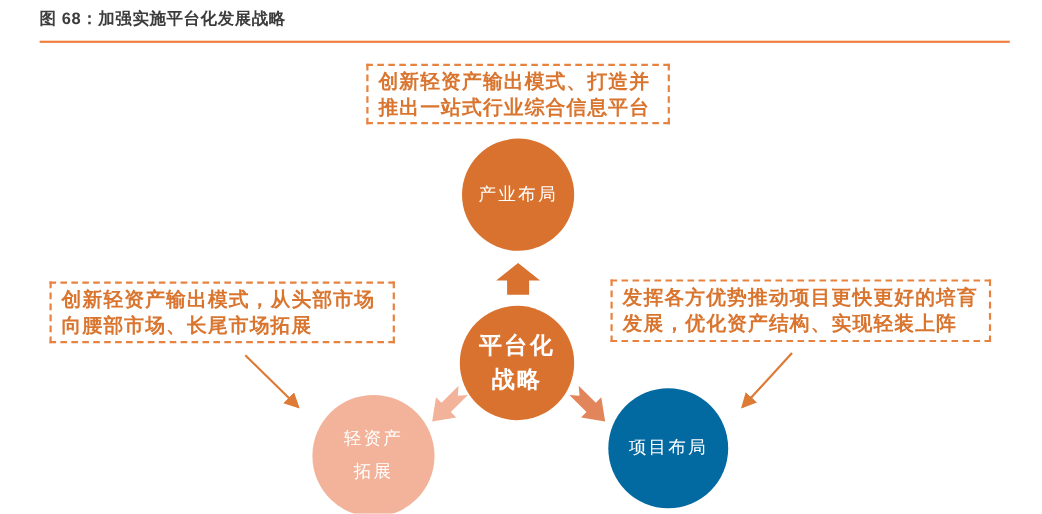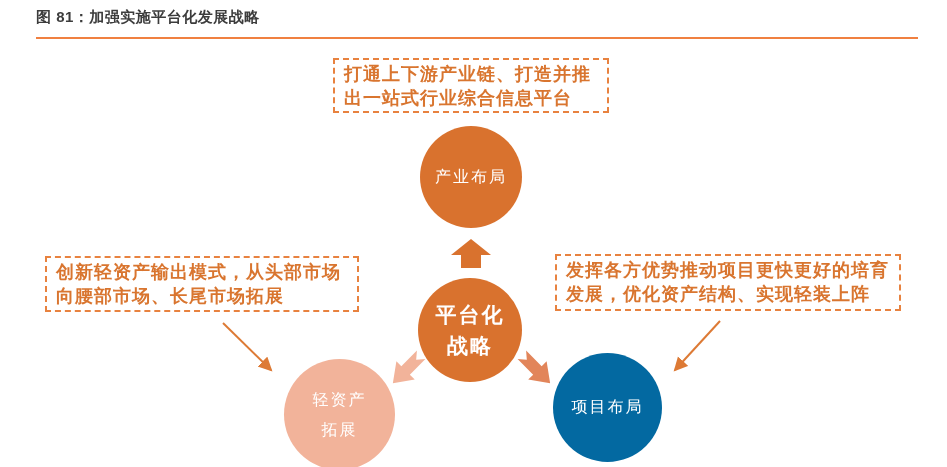--- a/index.html
+++ b/index.html
@@ -76,25 +76,25 @@
 
     <polygon points="-20,-6 2,-6 2,-13 20,0 2,13 2,6 -20,6 -13,0" fill="#f2b39a" transform="translate(407,369) rotate(135)"></polygon>
 
     <polygon points="-20,-6 2,-6 2,-13 20,0 2,13 2,6 -20,6 -13,0" fill="#e2855a" transform="translate(536,369) rotate(45)"></polygon>
 
     <line x1="223" y1="323" x2="271" y2="370" stroke="#dd7a35" stroke-width="2" marker-end="url(#ah)"></line>
 
     <line x1="720" y1="321" x2="675" y2="370" stroke="#dd7a35" stroke-width="2" marker-end="url(#ah)"></line>
   </svg>
 
-  <div class="figure-title">图 81：加强实施平台化发展战略</div>
+  <div class="figure-title">图 68：加强实施平台化发展战略</div>
   <div class="title-underline"></div>
 
   <div class="note-box note-top front">
-    <span>打通上下游产业链、打造并推出一站式行业综合信息平台</span>
+    <span>创新轻资产输出模式、打造并推出一站式行业综合信息平台</span>
   </div>
   <div class="note-box note-right front">
     <span>发挥各方优势推动项目更快更好的培育发展，优化资产结构、实现轻装上阵</span>
   </div>
   <div class="note-box note-left front">
     <span>创新轻资产输出模式，从头部市场向腰部市场、长尾市场拓展</span>
   </div>
 
   <div class="circle circle-top front">
     <span>产业布局</span>

